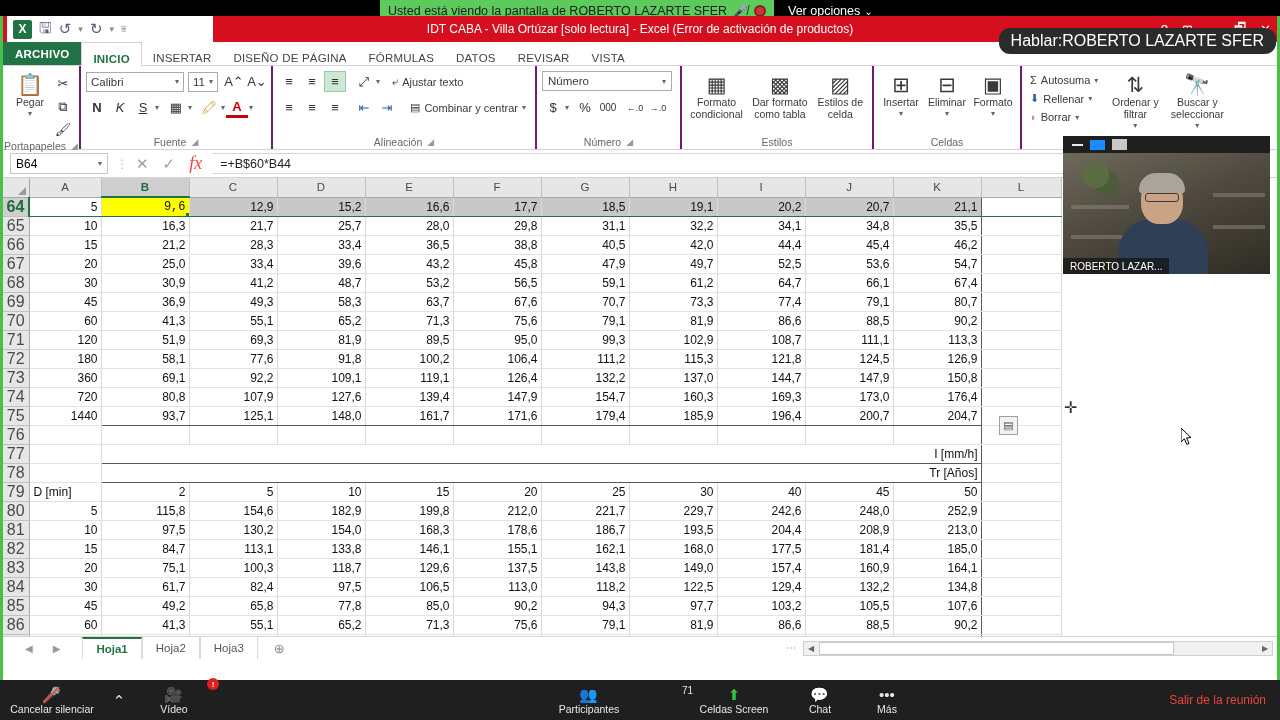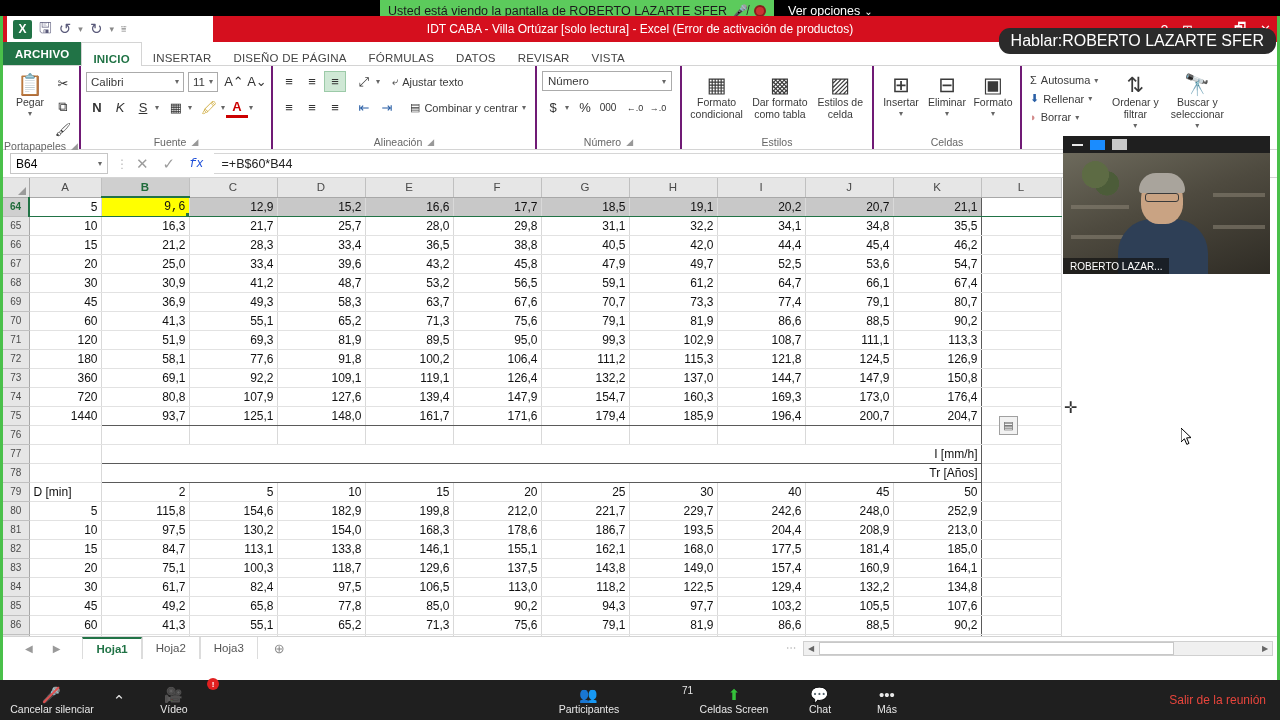--- a/index.html
+++ b/index.html
@@ -136,21 +136,21 @@
     height: 28px; background: #fff; display: flex; align-items: center;
     border-bottom: 1px solid #d4d4d4; padding: 0 3px;
   }
   .namebox {
     width: 98px; height: 21px; border: 1px solid #c6c6c6; background: #fff;
     font-size: 12px; display: flex; align-items: center; justify-content: space-between;
     padding: 0 5px; margin-left: 4px;
   }
   .fbar-sep { color: #bbb; margin: 0 8px; font-size: 12px; }
   .fbar-icons { display: flex; align-items: center; gap: 14px; color: #9c9c9c; font-size: 15px; }
-  .fx { font-style: italic; font-family: Liberation Mono, monospace; font-size: 12px; color:#1d4ed8; }
+  .fx { font-style: italic; font-family: Liberation Serif, serif; font-size: 18px; color:#ef4444; }
   .formula-input {
     flex: 1; height: 21px; border: 1px solid #d6d6d6; border-left: none;
     margin-left: 10px; margin-right: 4px; font-size: 12.5px;
     display: flex; align-items: center; padding-left: 8px; color: #222; background: #fff;
   }
 
   
   .gridwrap { position: relative; height: 458px; background: #fff; overflow: hidden; }
   table.sheet { border-collapse: collapse; table-layout: fixed; }
   .sheet td, .sheet th { padding: 0; font-size: 12px; }
@@ -164,21 +164,21 @@
     border-left: 8px solid transparent; border-bottom: 8px solid #9a9a9a;
   }
   th.colhead {
     height: 19px; background: #e6e6e6; color: #4a4a4a; font-weight: normal;
     font-size: 11.5px; text-align: center;
     border-right: 1px solid #c0c0c0; border-bottom: 1px solid #a8a8a8;
   }
   th.colhead.sel { background: #cfcfcf; color: #1f6b3b; font-weight: bold; border-bottom: 2px solid #217346; }
   td.rowhead {
     width: 26px; height: 19px; background: #e6e6e6; color: #4a4a4a;
-    font-size: 10px; text-align: center;
+    font-size: 16px; text-align: center;
     border-right: 1px solid #a8a8a8; border-bottom: 1px solid #c0c0c0;
   }
   td.rowhead.sel { background: #cfcfcf; color: #1f6b3b; font-weight: bold; border-right: 2px solid #217346; }
   td.cell {
     height: 19px; text-align: right; padding-right: 3px;
     border-right: 1px solid #d9d9d9; border-bottom: 1px solid #e2e2e2;
     color: #111; font-size: 12px; white-space: nowrap; overflow: hidden;
   }
   td.cell.bt { border-top: 1px solid #5a5a5a; }
   td.cell.bb { border-bottom: 1px solid #5a5a5a; }

